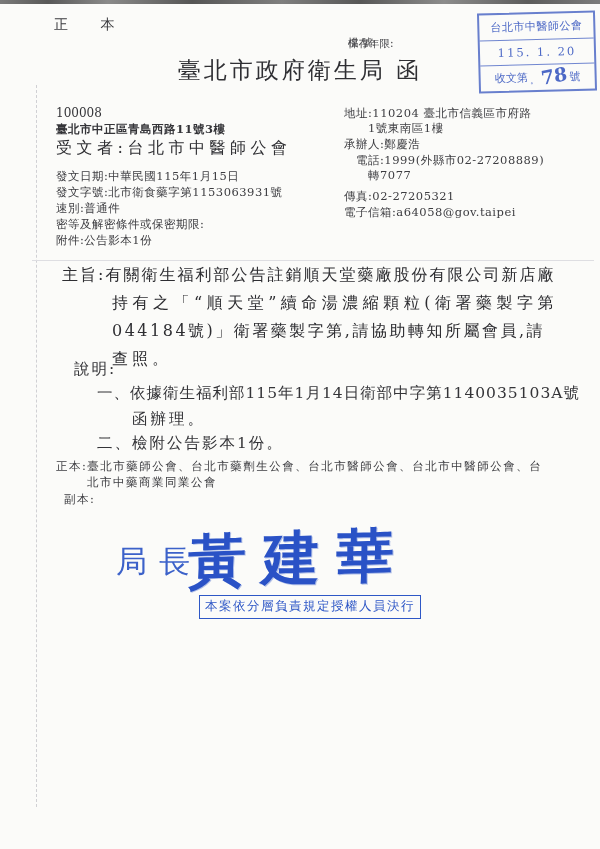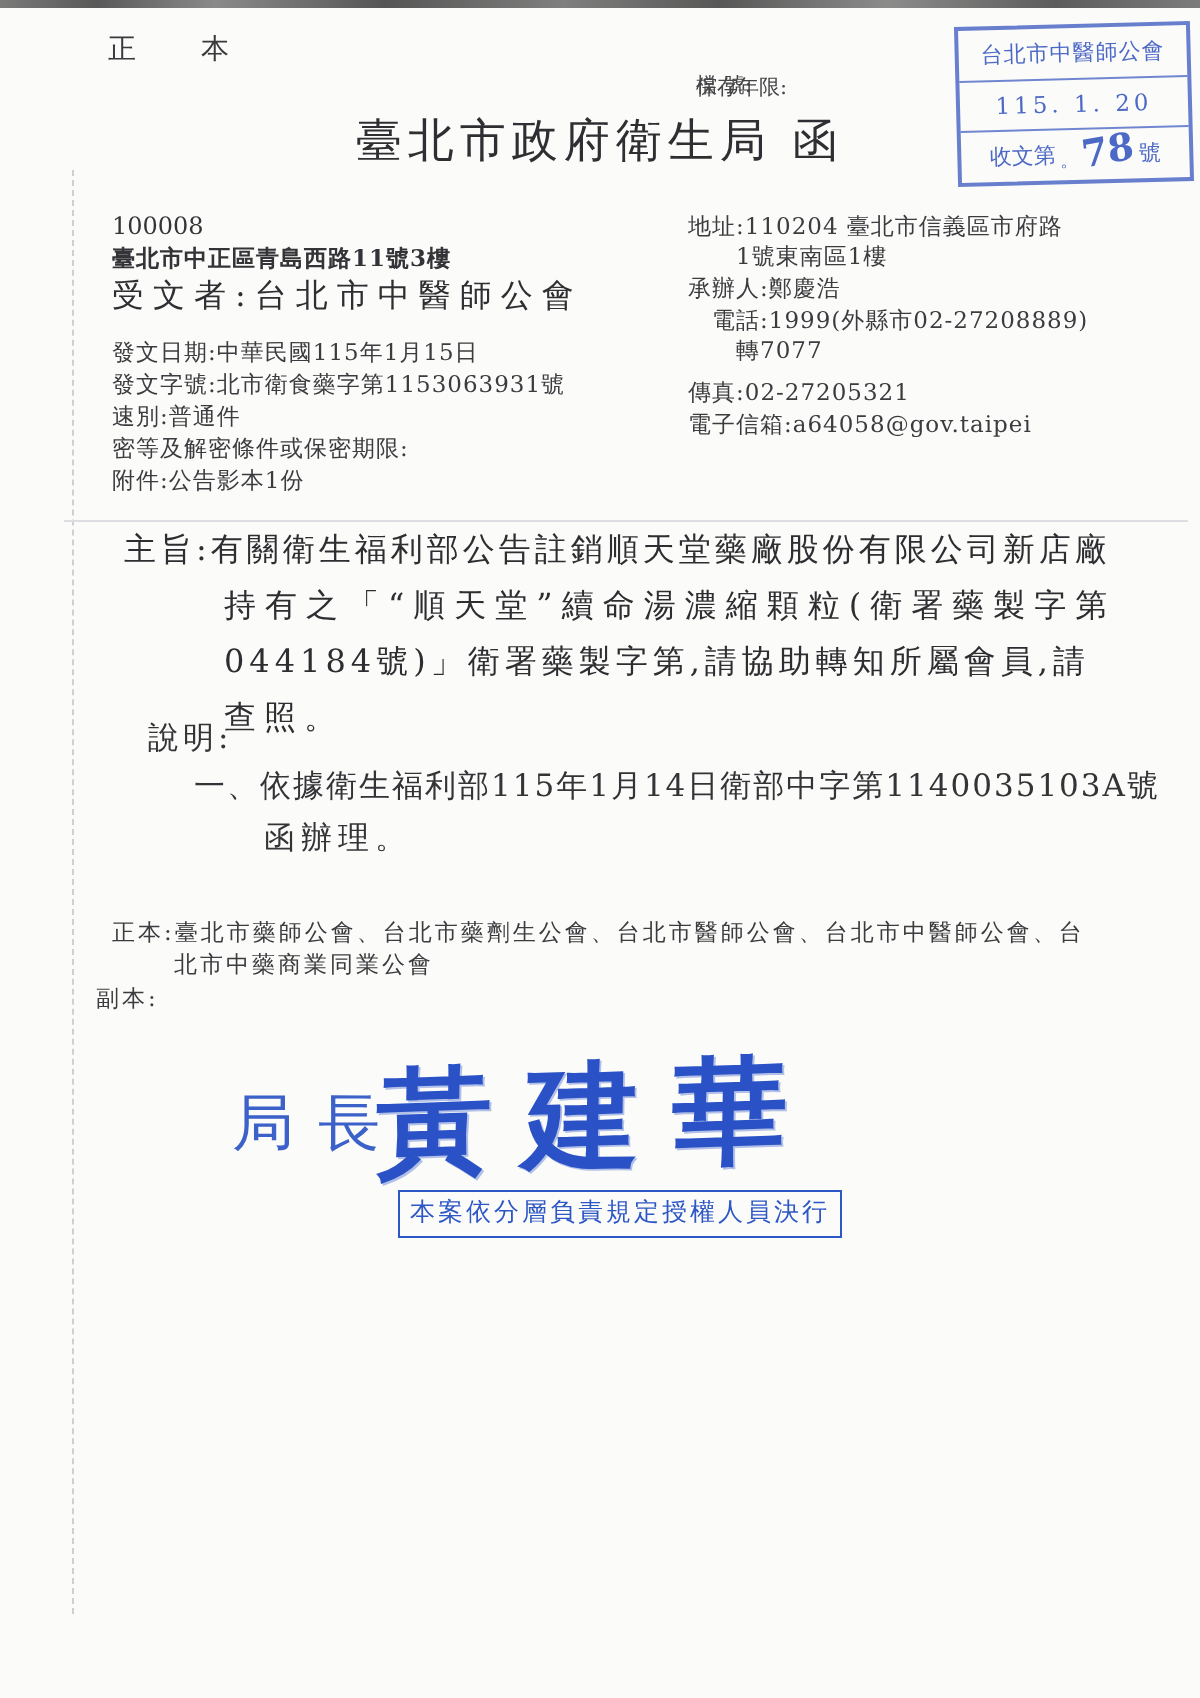--- a/index.html
+++ b/index.html
@@ -65,21 +65,21 @@
   .sj1{left:112px;top:293px;letter-spacing:4.5px;}
   .sj2{left:112px;top:321px;letter-spacing:2.5px;}
   .sj3{left:112px;top:349px;letter-spacing:4px;}
   
   .expl-h{left:62px;top:359px;font-size:15.5px;letter-spacing:2px;padding-left:12px;}
   .ex0{left:97px;top:383px;font-size:15.5px;letter-spacing:1px;}
   .ex1{left:132px;top:409px;font-size:15.5px;letter-spacing:3px;}
   .ex2{left:97px;top:433px;font-size:15.5px;letter-spacing:2px;}
   
   .dist{font-size:11.5px;color:#3c3c40;letter-spacing:1.5px;}
-  .dt0{left:56px;top:459px;} .dt1{left:87px;top:475px;} .dt2{left:48px;top:492px;}
+  .dt0{left:56px;top:459px;} .dt1{left:87px;top:475px;} .dt2{left:64px;top:492px;}
   
   .sig-title{left:116px;top:541px;font-size:31px;letter-spacing:12px;color:#2c55c6;opacity:.92;}
   .sig-name{
     left:188px;top:520px;font-size:58px;font-weight:700;letter-spacing:16px;
     color:#2a52c6;transform:rotate(-2deg) skewX(-3deg);
     text-shadow:1px 1px 0 rgba(42,82,198,.35);
   }
   .sig-box{
     position:absolute;left:199px;top:595px;
     border:1.5px solid #2e57c6;color:#2e57c6;
@@ -136,20 +136,21 @@
   <div class="divider"></div>
 
   <div class="abs subj sj1">持有之「“順天堂”續命湯濃縮顆粒(衛署藥製字第</div>
   <div class="abs subj sj0">主旨:有關衛生福利部公告註銷順天堂藥廠股份有限公司新店廠</div>
   <div class="abs subj sj2">044184號)」衛署藥製字第,請協助轉知所屬會員,請</div>
   <div class="abs subj sj3">查照。</div>
 
   <div class="abs expl-h">說明:</div>
   <div class="abs ex0">一、依據衛生福利部115年1月14日衛部中字第1140035103A號</div>
   <div class="abs ex1">函辦理。</div>
+  <div class="abs ex2">二、檢附公告影本1份。</div>
 
   <div class="abs dist dt0">正本:臺北市藥師公會、台北市藥劑生公會、台北市醫師公會、台北市中醫師公會、台</div>
   <div class="abs dist dt1">北市中藥商業同業公會</div>
   <div class="abs dist dt2">副本:</div>
 
   <div class="abs sig-title">局長</div>
   <div class="abs sig-name">黃建華</div>
   <div class="sig-box">本案依分層負責規定授權人員決行</div>
 
 

